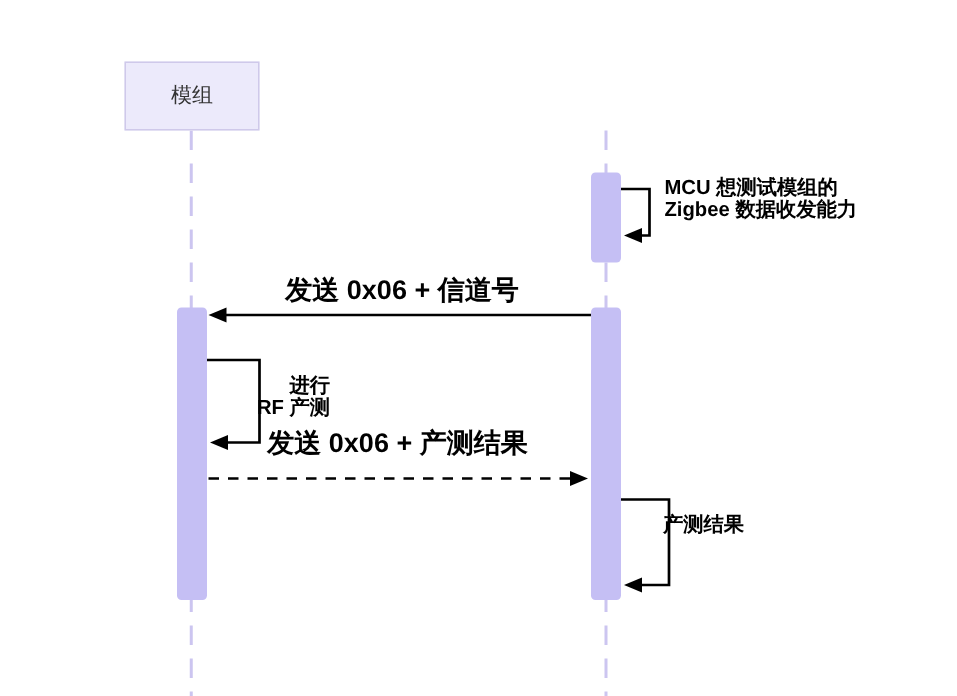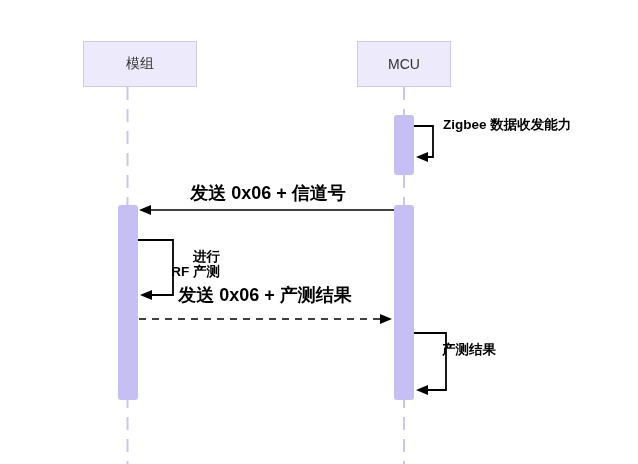--- a/index.html
+++ b/index.html
@@ -53,28 +53,26 @@
     <path class="loop-line" d="M138 240 H173 V295 H144"></path>
     <path class="head" d="M140 295 l12 -5 v10 z"></path>
 
     <line class="msg-line msg-dashed" x1="139" y1="319" x2="381" y2="319"></line>
     <path class="head" d="M392 319 l-12 -5 v10 z"></path>
 
     <path class="loop-line" d="M414 333 H446 V390 H420"></path>
     <path class="head" d="M416 390 l12 -5 v10 z"></path>
   </svg>
 
-  <div class="actor" style="left:83px; top:41px; width:114px; height:46px;">
+  <div class="actor" style="left:83px; top:41px; width:90px; height:46px;">
     <span>模组</span>
-  </div>
-  <div class="actor" style="left:357px; top:41px; width:94px; height:46px;">
-    <span>MCU</span>
   </div>
 
   <div class="lbl small left" style="left:443px; top:117px;">
+    <div>MCU 想测试模组的</div>
     <div>Zigbee 数据收发能力</div>
   </div>
 
   <div class="lbl" style="left:168px; top:186px; width:200px;">发送 0x06 + 信道号</div>
 
   <div class="lbl small" style="left:120px; top:249px; width:100px;">
     <div>进行</div>
     <div>RF 产测</div>
   </div>
 

